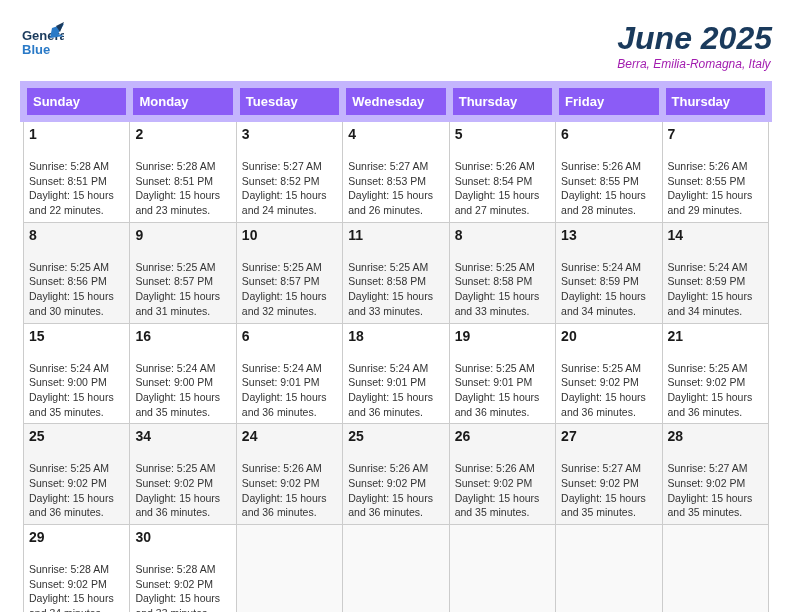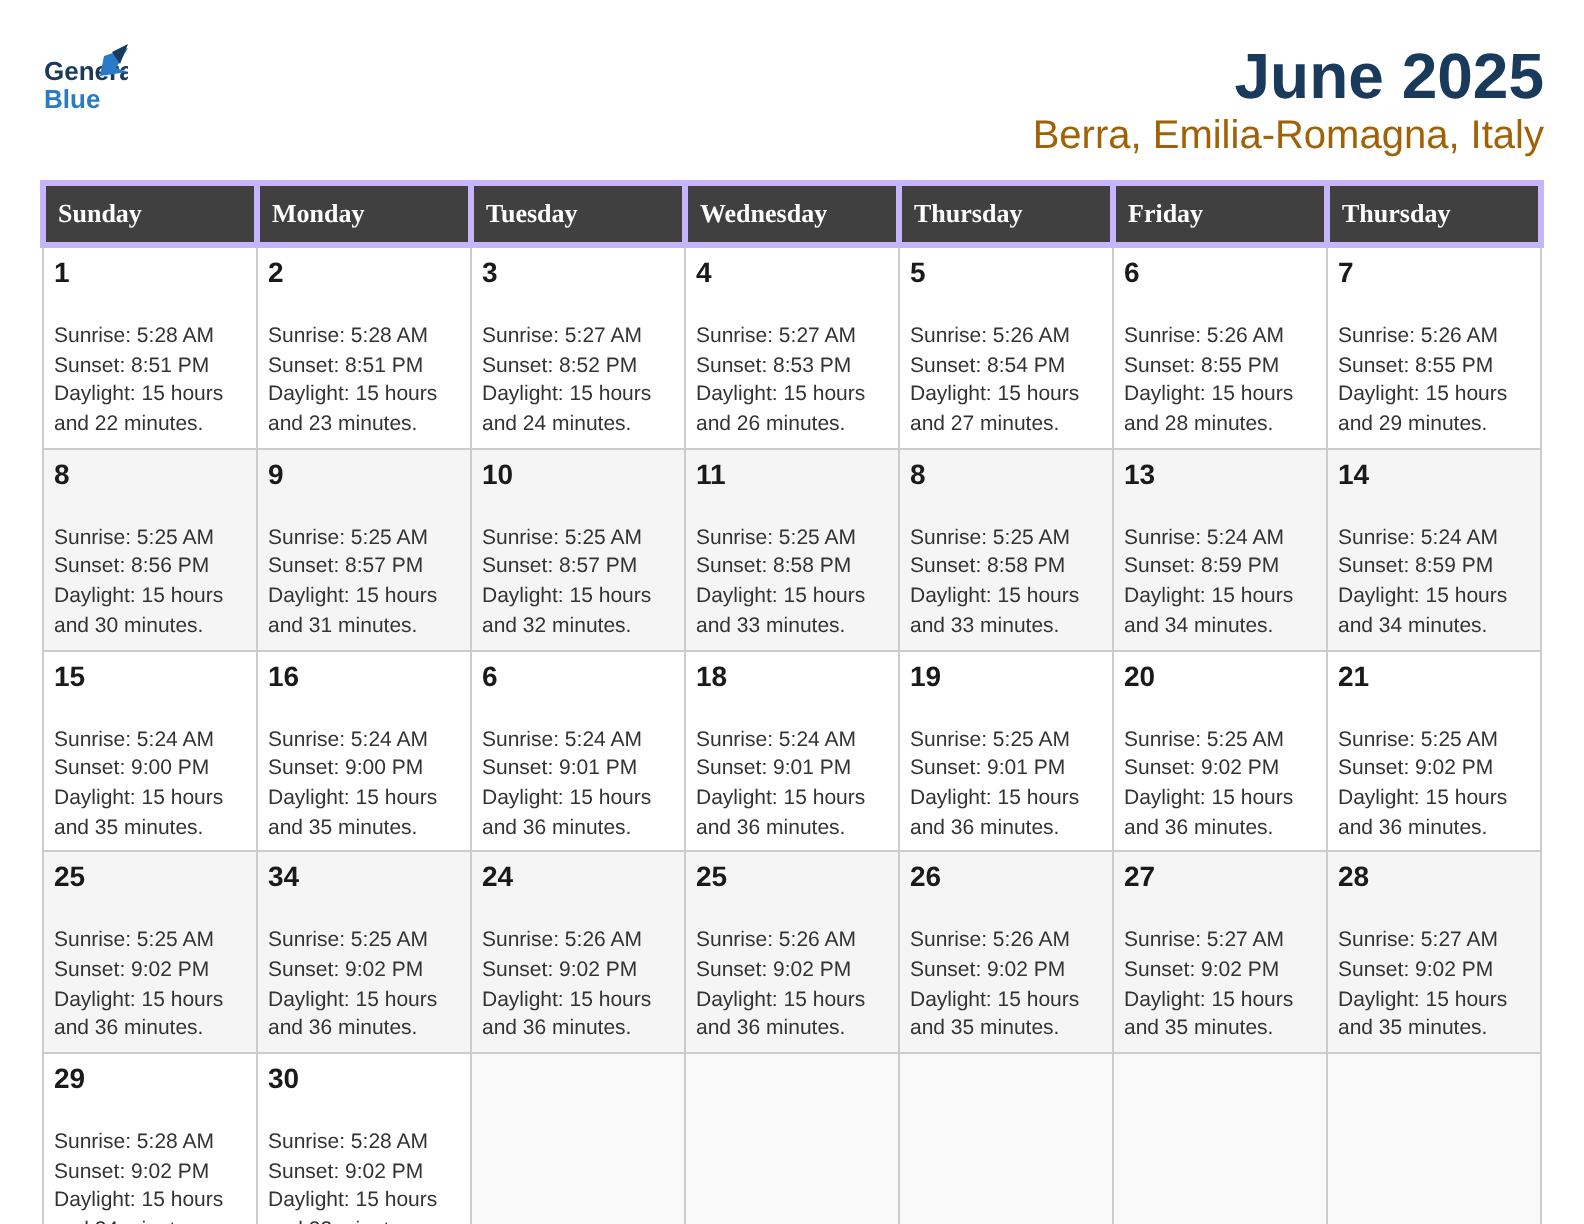--- a/index.html
+++ b/index.html
@@ -10,45 +10,44 @@
       min-height: 612px;
       padding: 20px;
     }
     .header-area {
       display: flex;
       justify-content: space-between;
       align-items: flex-start;
       margin-bottom: 10px;
     }
     .title-block {
-      text-align: right;
+      font-style: italic;
     }
     .month-year {
       font-size: 32px;
       font-weight: bold;
       color: #1a3a5c;
     }
     .location {
-      font-size: 20px;
-      color: #a16207;
+      font-size: 12px;
+      color: #a21caf;
     }
     .calendar-table {
       width: 100%;
       border-collapse: collapse;
       font-size: 11px;
     }
     .calendar-table th {
-      background-color: #404040;
+      background-color: #8b5cf6;
       color: #fff;
       text-align: left;
       padding: 6px 6px;
       font-size: 13px;
       font-weight: bold;
-      border: 3px solid #c4b5fd;
-      font-family: Liberation Serif, serif;
+      border: 7px solid #c4b5fd;
     }
     .calendar-table td {
       vertical-align: top;
       border: 1px solid #ccc;
       padding: 4px 5px;
       width: calc(100% / 7);
       min-height: 80px;
       background: #fff;
     }
     .calendar-table tr:nth-child(even) td {

